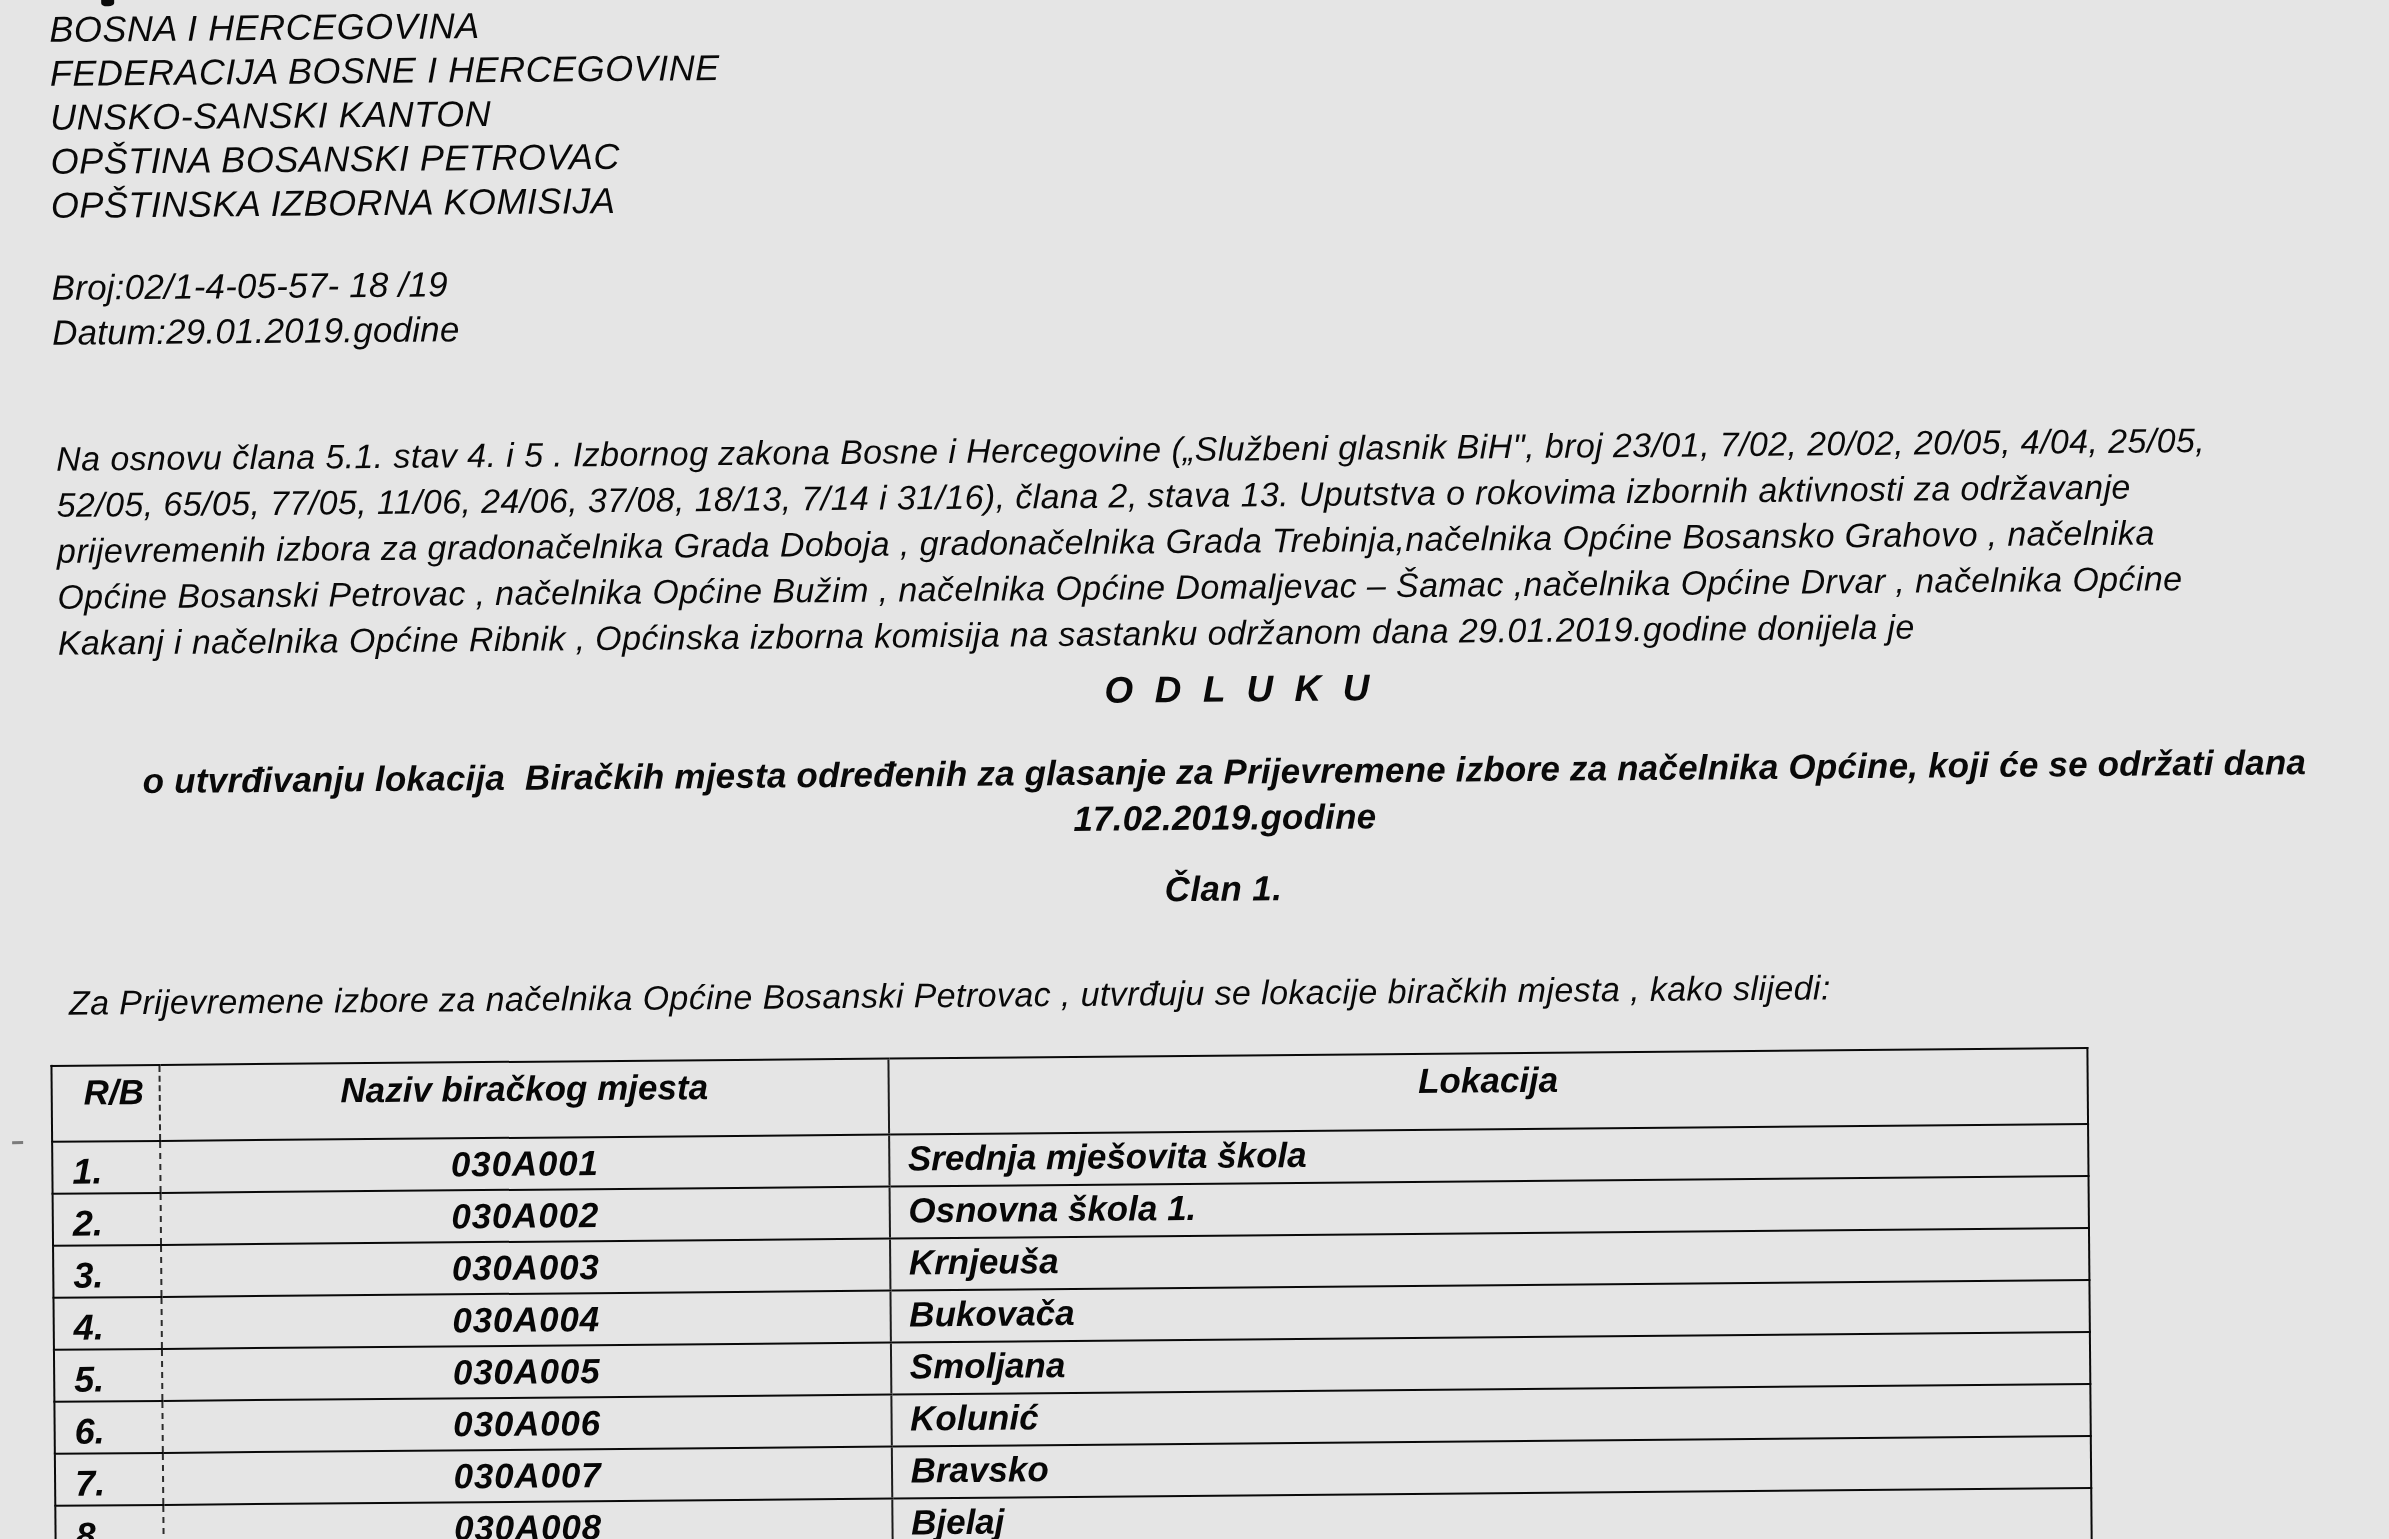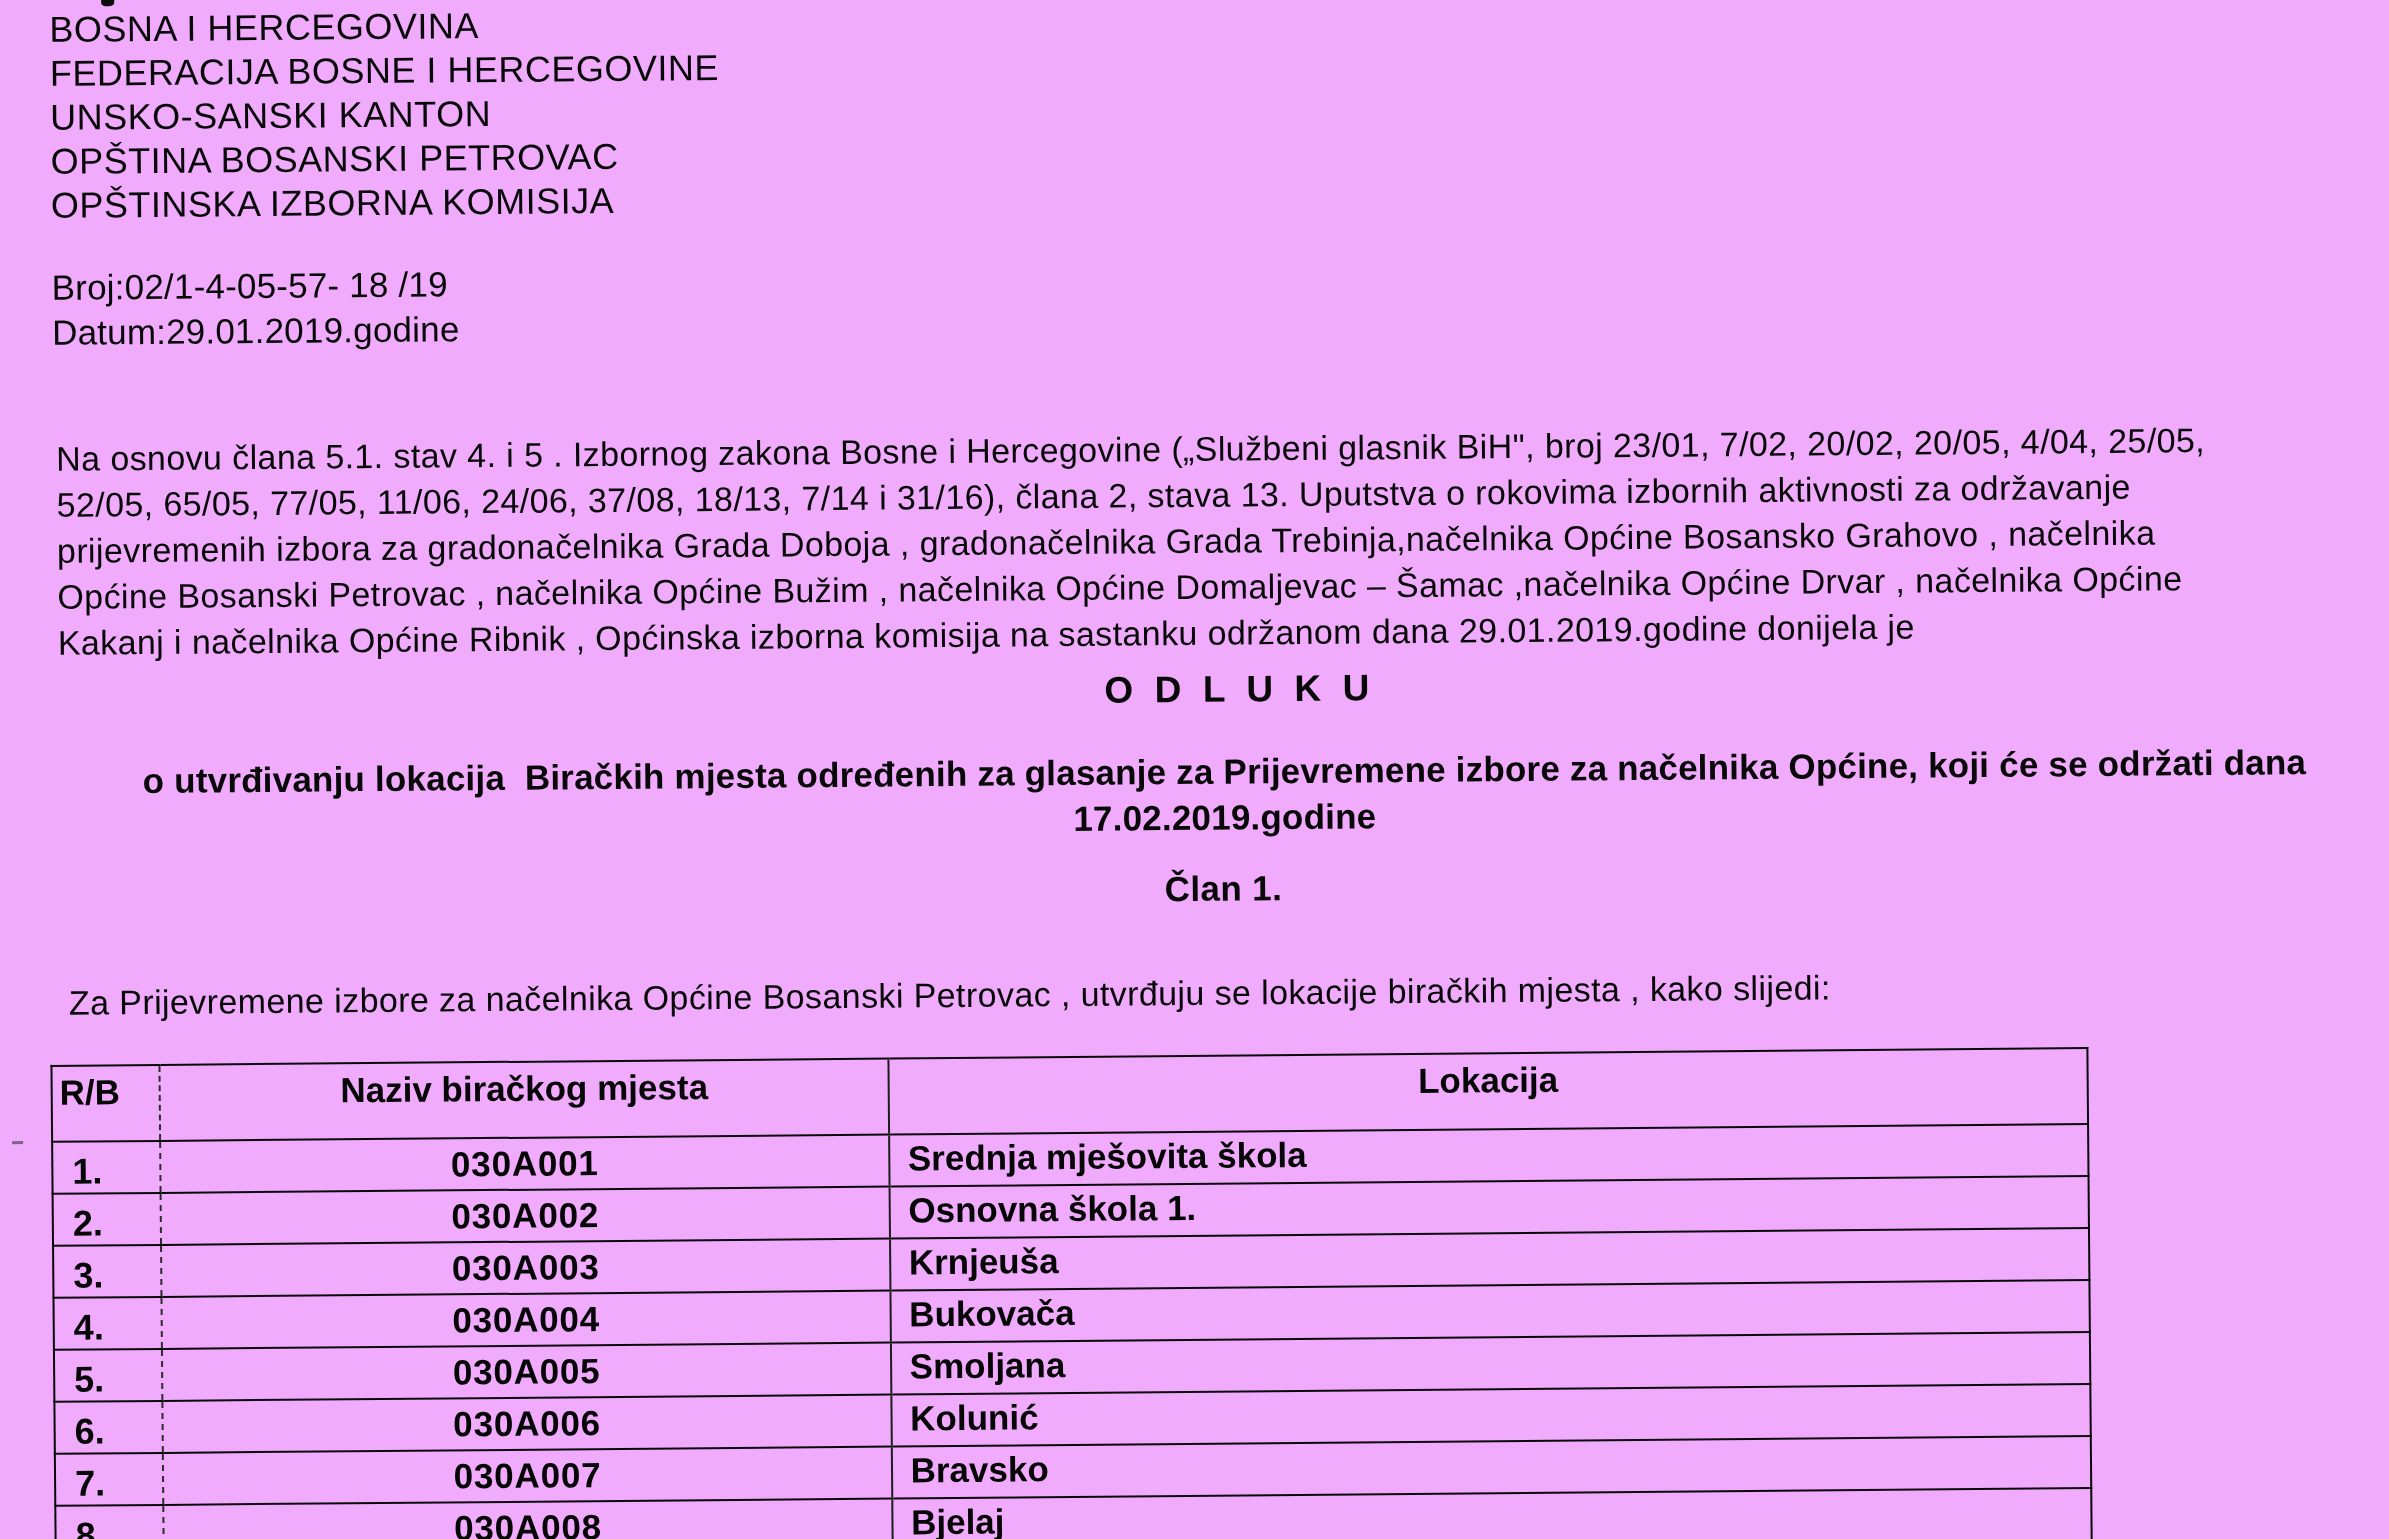--- a/index.html
+++ b/index.html
@@ -2,21 +2,21 @@
 <html style="font-size:12.8px"><head>
 <meta charset="utf-8">
 <style>
   * { margin:0; padding:0; box-sizing:border-box; }
   html,body { width:2389px; height:1539px; background:#ffffff; overflow:hidden; }
   body {
     font-family:"Liberation Sans", sans-serif;
     color:#090909;
     position:relative;
   }
-  .sheet { position:absolute; inset:0; background:#f0abfc; }
+  .sheet { position:absolute; inset:0; background:#e5e5e5;font-style:italic; }
   
   .content {
     position:absolute; left:0; top:0; width:2389px; height:1539px;
     transform:rotate(-0.5deg); transform-origin:32px 96px;
   }
   .line { white-space:pre; }
 
   .scan-mark {
     position:absolute; left:102px; top:0px; width:12.8px; height:7.2px;
     background:#0a0a0a; border-radius:0 0 45% 45%;
@@ -66,21 +66,21 @@
   .bm-table th, .bm-table td {
     border-top:2.4px solid #0a0a0a;
     border-bottom:2.4px solid #0a0a0a;
     overflow:hidden;
   }
   .bm-table .b-left  { border-left:2.4px solid #0a0a0a; }
   .bm-table .b-right { border-right:2.4px solid #0a0a0a; }
   .bm-table .div1 { border-left:2.4px dashed #2c2c2c; }
   .bm-table .div2 { border-left:2.4px solid #1c1c1c; }
   .bm-table thead th { height:76px; vertical-align:top; padding-top:6.4px; }
-  .bm-table thead .h-rb { text-align:left; padding-left:7px; }
+  .bm-table thead .h-rb { text-align:left; padding-left:31px; }
   .bm-table thead .h-center { text-align:center; }
   .bm-table tbody td { height:45px; vertical-align:middle; }
   .bm-table tbody .rb-cell { text-align:left; padding-left:19px; padding-top:8px; font-size:36px; }
   .bm-table tbody .code-cell { text-align:center; letter-spacing:0.8px; }
   .bm-table tbody .loc-cell { text-align:left; padding-left:17.6px; padding-bottom:3.2px; }
   .bm-table tbody tr:last-child td { border-bottom:3.2px solid #0a0a0a; }
 </style>
 </head>
 <body>
 

